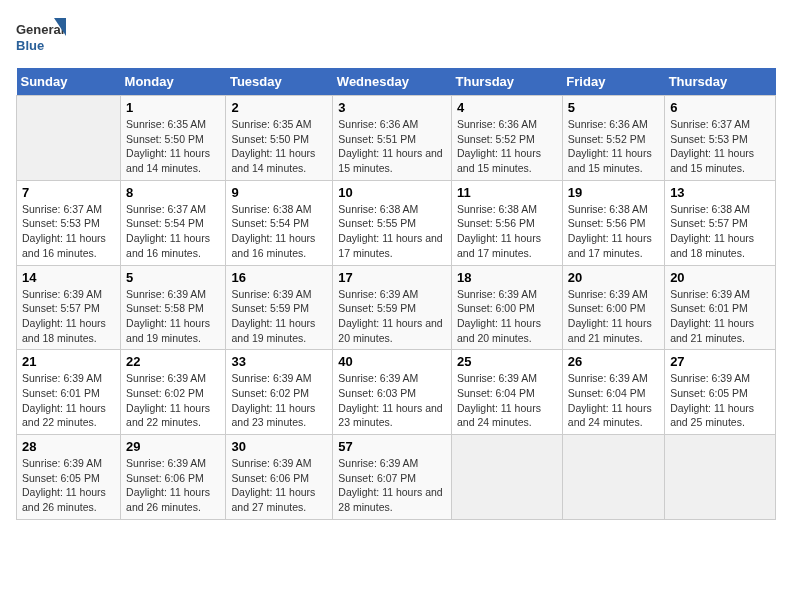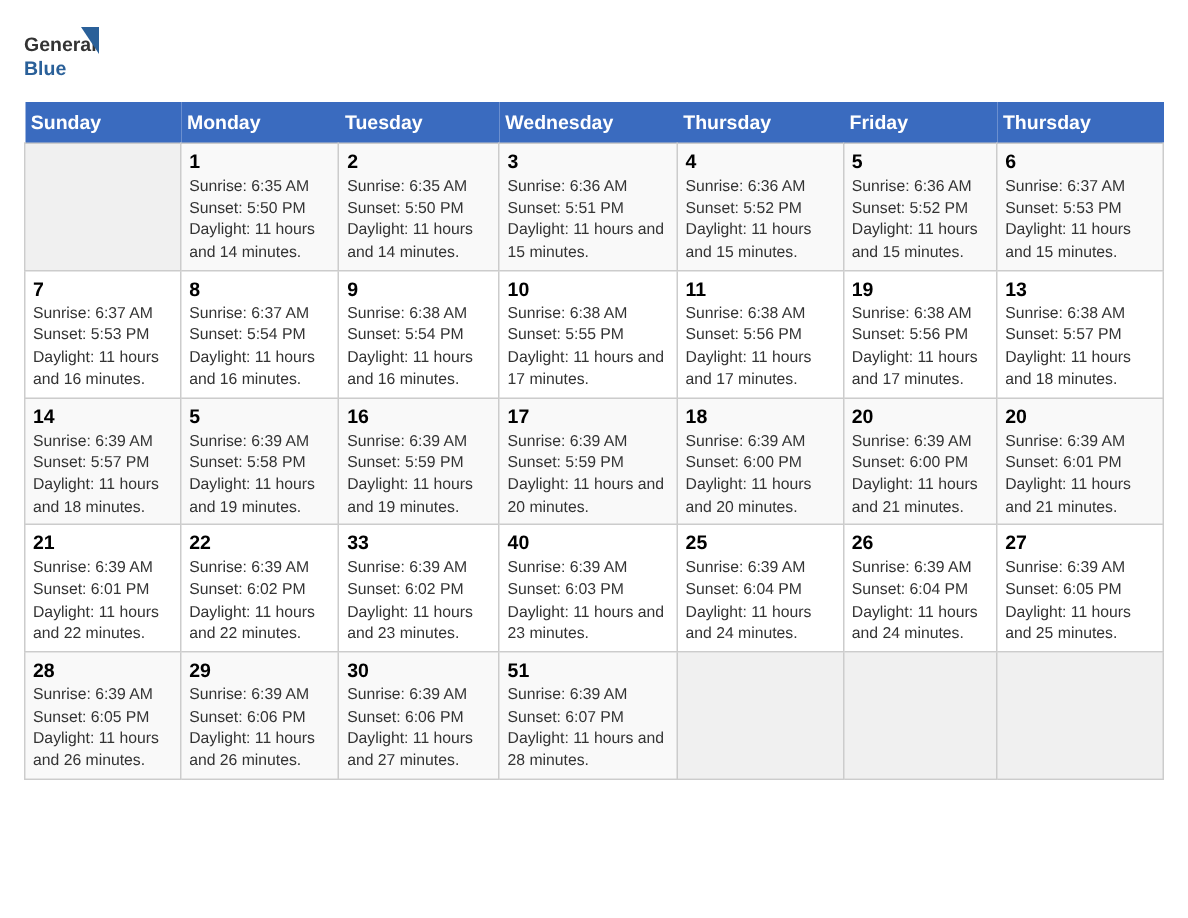--- a/index.html
+++ b/index.html
@@ -226,21 +226,21 @@
         </td>
         <td>
           <span class="day-num">29</span>
           <div class="day-info">Sunrise: 6:39 AM<br>Sunset: 6:06 PM<br>Daylight: 11 hours and 26 minutes.</div>
         </td>
         <td>
           <span class="day-num">30</span>
           <div class="day-info">Sunrise: 6:39 AM<br>Sunset: 6:06 PM<br>Daylight: 11 hours and 27 minutes.</div>
         </td>
         <td>
-          <span class="day-num">51</span>
+          <span class="day-num">57</span>
           <div class="day-info">Sunrise: 6:39 AM<br>Sunset: 6:07 PM<br>Daylight: 11 hours and 28 minutes.</div>
         </td>
         <td class="empty"></td>
         <td class="empty"></td>
         <td class="empty"></td>
       </tr>
     </tbody>
 </table>
 
 </body></html>

